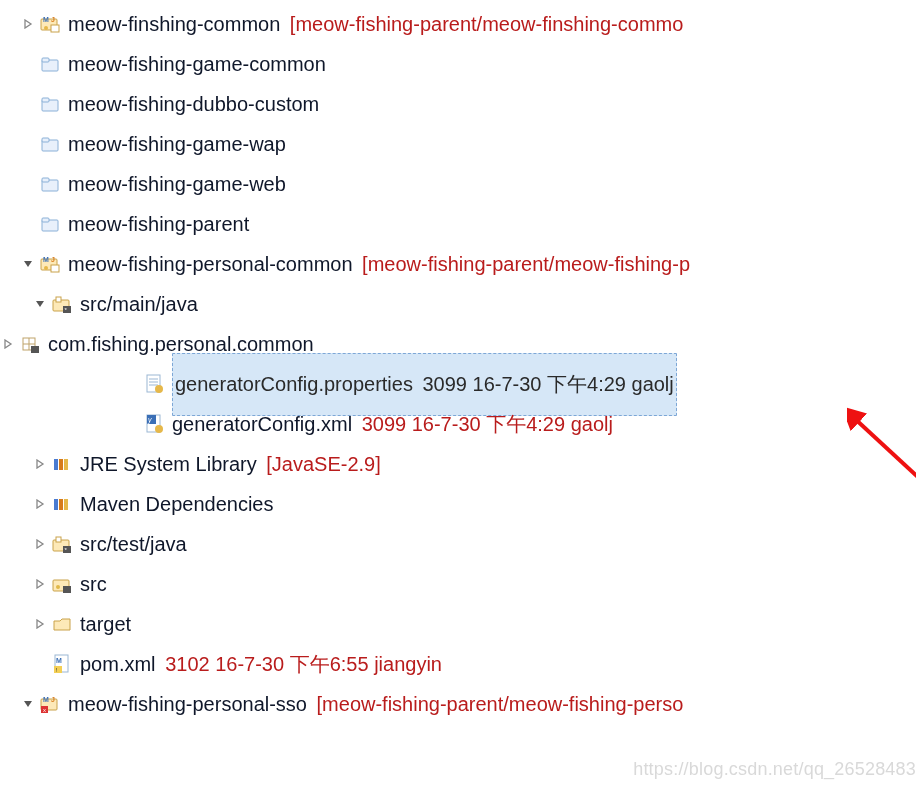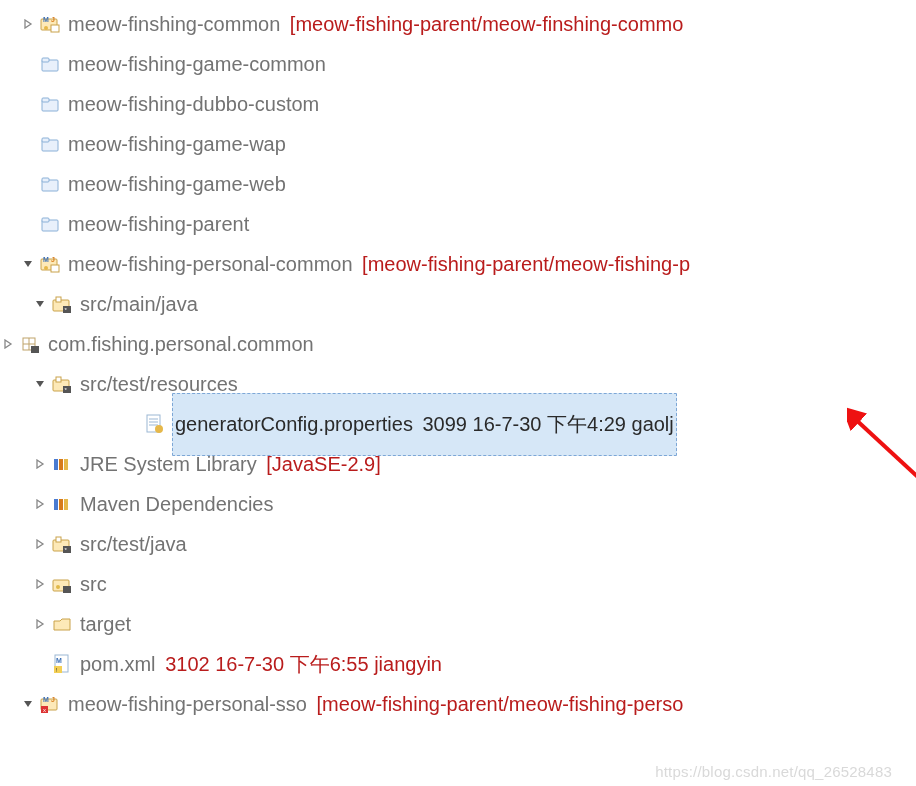--- a/index.html
+++ b/index.html
@@ -40,21 +40,21 @@
   .arrow-empty { width: 16px; margin-right: 4px; flex-shrink:0;}
   .icon {
     width: 20px;
     height: 20px;
     margin-right: 8px;
     flex-shrink: 0;
     display: inline-flex;
     align-items: center;
     justify-content: center;
   }
-  .label { color: #737373; }
+  .label { color: #0f172a; }
   .meta  { color: #b91c1c; margin-left: 4px; }
   .sel {
     background: #d6e7f7;
     border: 1px dashed #7da7d6;
     padding: 17px 2px;
     border-radius: 1px;
   }
   .sel .label { color: #2a2a2a; }
   .sel .meta  { color: #2a2a2a; }
 
@@ -64,24 +64,24 @@
     top: 393px;
     left: 847px;
     width: 120px;
     height: 130px;
     pointer-events: none;
   }
 
   
   .watermark {
     position: absolute;
-    right: 24px;
+    right: 0;
     bottom: 6px;
     color: #d9d9d9;
-    font-size: 15px;
+    font-size: 18px;
     letter-spacing: .2px;
   }
 </style>
 </head>
 <body>
 
 <div id="tree">
     <div class="row indent-0">
       <span class="arrow">
         <svg width="10" height="10">
@@ -190,49 +190,45 @@
       </span>
       <span class="icon">
         <svg width="20" height="18">
           <rect x="3" y="3" width="12" height="12" fill="#fff" stroke="#bfa36b"></rect>
           <line x1="3" y1="9" x2="15" y2="9" stroke="#bfa36b"></line>
           <line x1="9" y1="3" x2="9" y2="15" stroke="#bfa36b"></line>
           <rect x="11" y="11" width="8" height="7" fill="#555"></rect>
         </svg>
       </span>
       <span><span class="label">com.fishing.personal.common</span></span>
-    </div>
-    <div class="row indent-1">
-      <span class="arrow">
-        <svg width="10" height="10">
-          <path d="M1 2 L9 2 L5 8 Z" fill="#555"></path>
-        </svg>
-      </span>
-      <span class="icon">
-        <svg width="20" height="18">
-          <rect x="1" y="5" width="16" height="11" rx="1" fill="#fde9b8" stroke="#c9a24a"></rect>
-          <rect x="4" y="2" width="5" height="5" fill="#fff" stroke="#c9a24a"></rect>
-          <rect x="11" y="11" width="8" height="7" fill="#555"></rect>
-          <text x="12.5" y="17" font-size="6" fill="#fff">*</text>
-        </svg>
-      </span>
-      <span><span class="label">src/test/resources</span></span>
     </div>
     <div class="row indent-3">
       <span class="arrow-empty"></span>
       <span class="icon">
         <svg width="18" height="20">
           <rect x="2" y="1" width="13" height="17" fill="#fff" stroke="#9bb7d4"></rect>
           <line x1="4" y1="5" x2="13" y2="5" stroke="#9bb7d4"></line>
           <line x1="4" y1="8" x2="13" y2="8" stroke="#9bb7d4"></line>
           <line x1="4" y1="11" x2="13" y2="11" stroke="#9bb7d4"></line>
           <circle cx="14" cy="15" r="4" fill="#e6b84a"></circle>
         </svg>
       </span>
       <span class="sel"><span class="label">generatorConfig.properties</span><span class="meta"> 3099  16-7-30 下午4:29  gaolj</span></span>
+    </div>
+    <div class="row indent-3">
+      <span class="arrow-empty"></span>
+      <span class="icon">
+        <svg width="18" height="20">
+          <rect x="2" y="1" width="13" height="17" fill="#fff" stroke="#9bb7d4"></rect>
+          <rect x="2" y="1" width="9" height="9" fill="#3b6fb6"></rect>
+          <text x="3" y="8" font-size="7" fill="#fff" font-style="italic">y</text>
+          <circle cx="14" cy="15" r="4" fill="#e6b84a"></circle>
+        </svg>
+      </span>
+      <span><span class="label">generatorConfig.xml</span><span class="meta"> 3099  16-7-30 下午4:29  gaolj</span></span>
     </div>
     <div class="row indent-1">
       <span class="arrow">
         <svg width="10" height="10">
           <path d="M2 1 L8 5 L2 9 Z" fill="none" stroke="#888" stroke-width="1.3"></path>
         </svg>
       </span>
       <span class="icon">
         <svg width="20" height="16">
           <rect x="2" y="3" width="4" height="11" fill="#4a7bd1"></rect>

